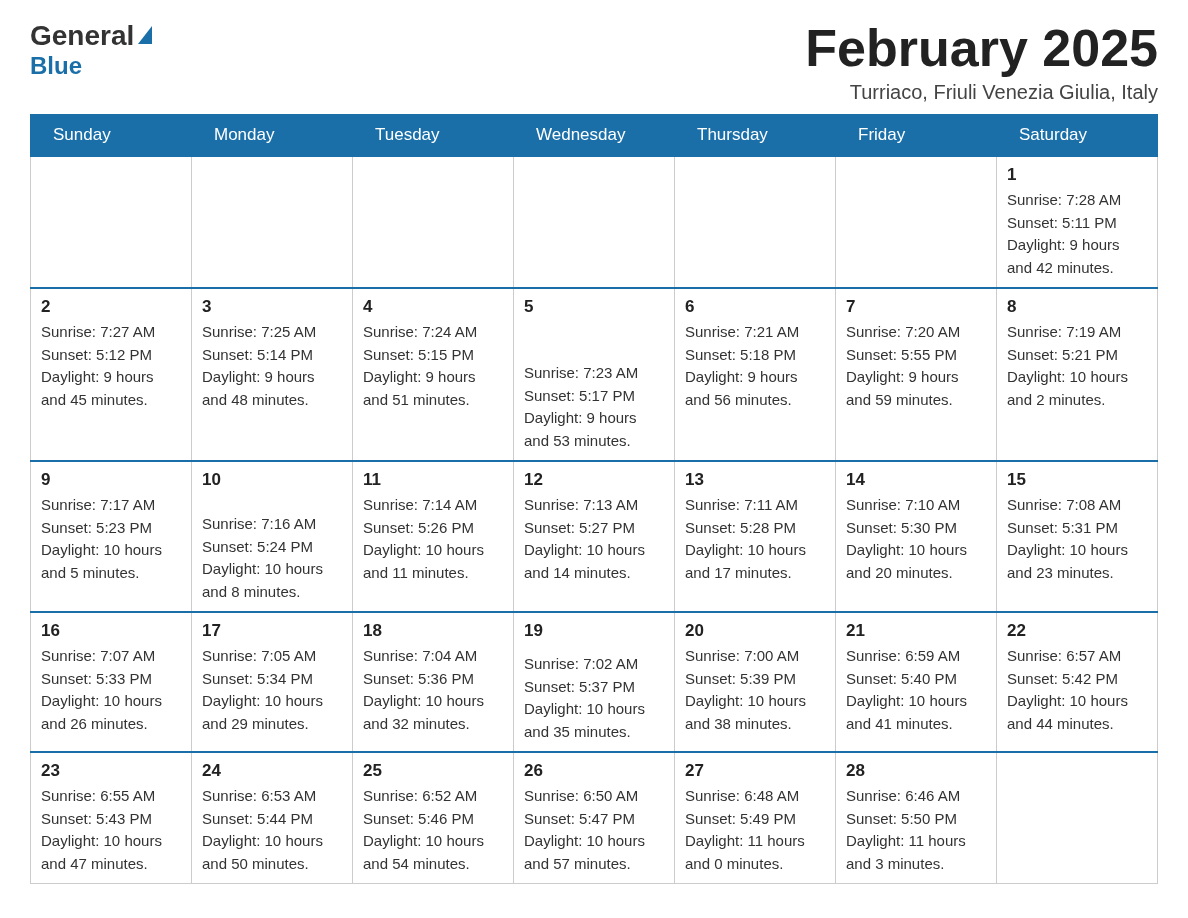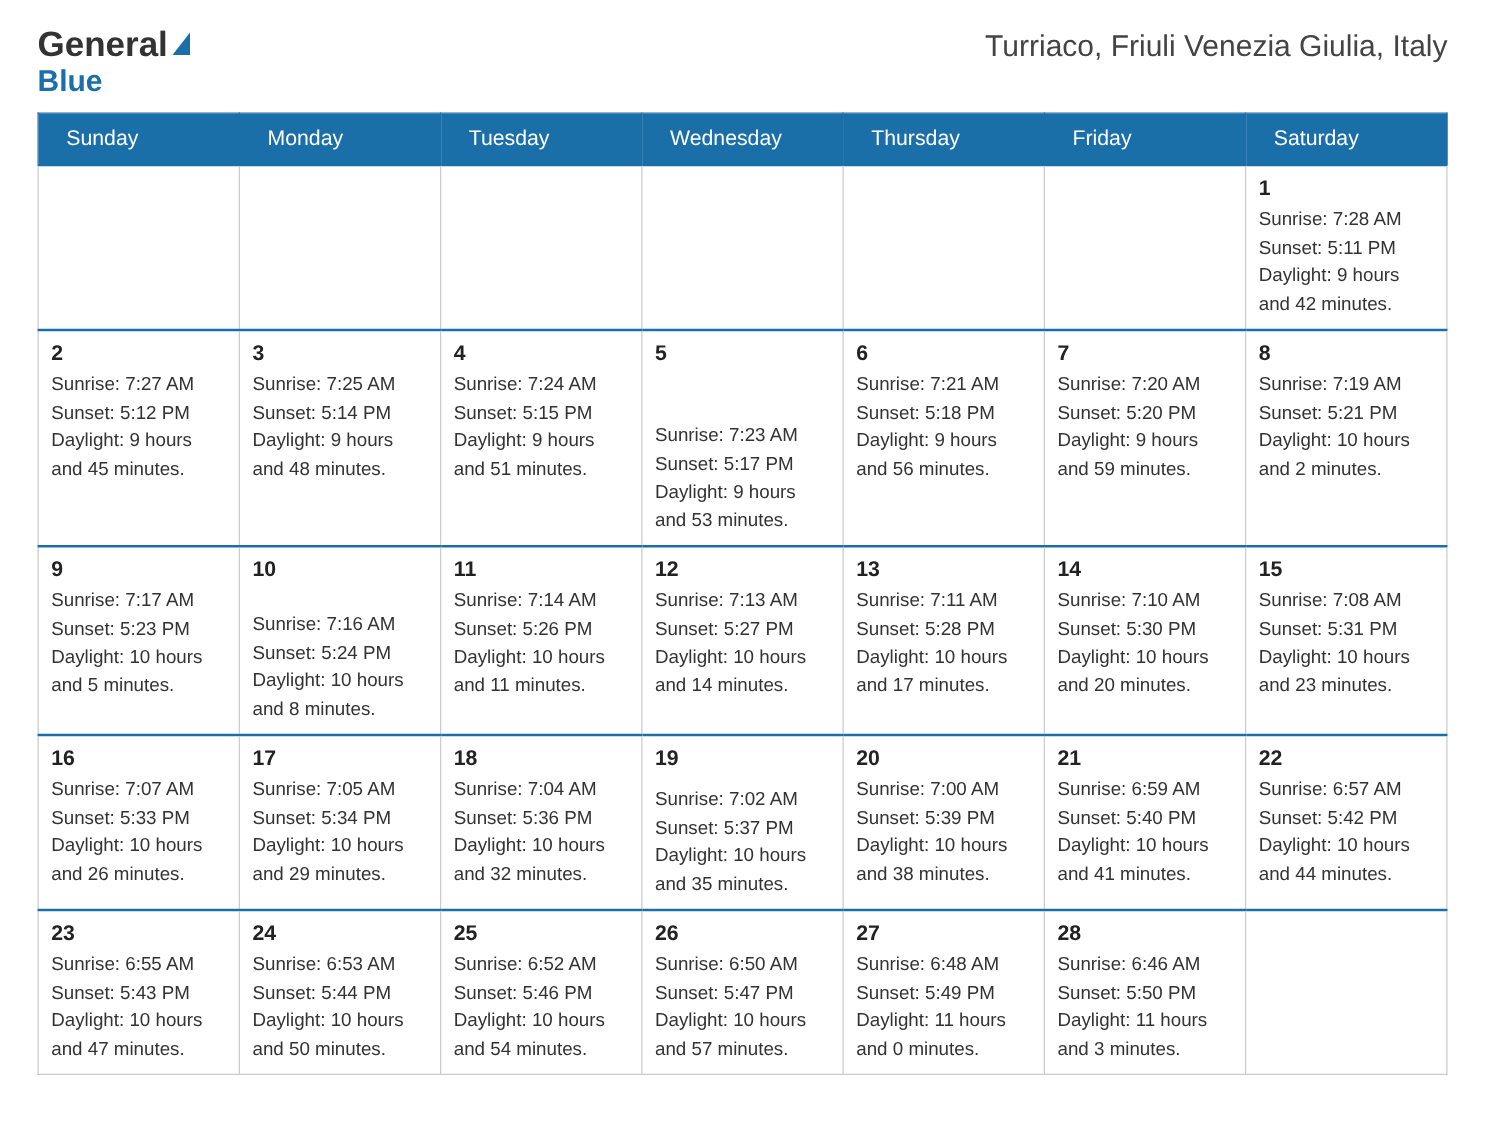--- a/index.html
+++ b/index.html
@@ -47,21 +47,21 @@
     .title-block {
       text-align: right;
     }
     .calendar-title {
       font-size: 52px;
       font-weight: bold;
       color: #222;
       line-height: 1.1;
     }
     .calendar-subtitle {
-      font-size: 24px;
+      font-size: 20px;
       color: #444;
       margin-top: 4px;
     }
     .calendar {
       width: 100%;
       border-collapse: collapse;
       margin-top: 10px;
     }
     .calendar th {
       background: #1a6fa8;
@@ -105,20 +105,21 @@
 
 <div class="header">
   <div class="logo">
     <div class="logo-top">
       <span class="logo-general">General</span>
       <div class="logo-triangle"></div>
     </div>
     <span class="logo-blue">Blue</span>
   </div>
   <div class="title-block">
+    <div class="calendar-title">February 2025</div>
     <div class="calendar-subtitle">Turriaco, Friuli Venezia Giulia, Italy</div>
   </div>
 </div>
 
 <table class="calendar">
   <thead>
     <tr>
     <th>Sunday</th>
         <th>Monday</th>
         <th>Tuesday</th>
@@ -176,21 +177,21 @@
         <td>
           <span class="day-number">6</span>
           <div class="day-info" style="white-space: pre-line;">Sunrise: 7:21 AM
 Sunset: 5:18 PM
 Daylight: 9 hours
 and 56 minutes.</div>
         </td>
         <td>
           <span class="day-number">7</span>
           <div class="day-info" style="white-space: pre-line;">Sunrise: 7:20 AM
-Sunset: 5:20 PM
+Sunset: 5:55 PM
 Daylight: 9 hours
 and 59 minutes.</div>
         </td>
         <td>
           <span class="day-number">8</span>
           <div class="day-info" style="white-space: pre-line;">Sunrise: 7:19 AM
 Sunset: 5:21 PM
 Daylight: 10 hours
 and 2 minutes.</div>
         </td>

